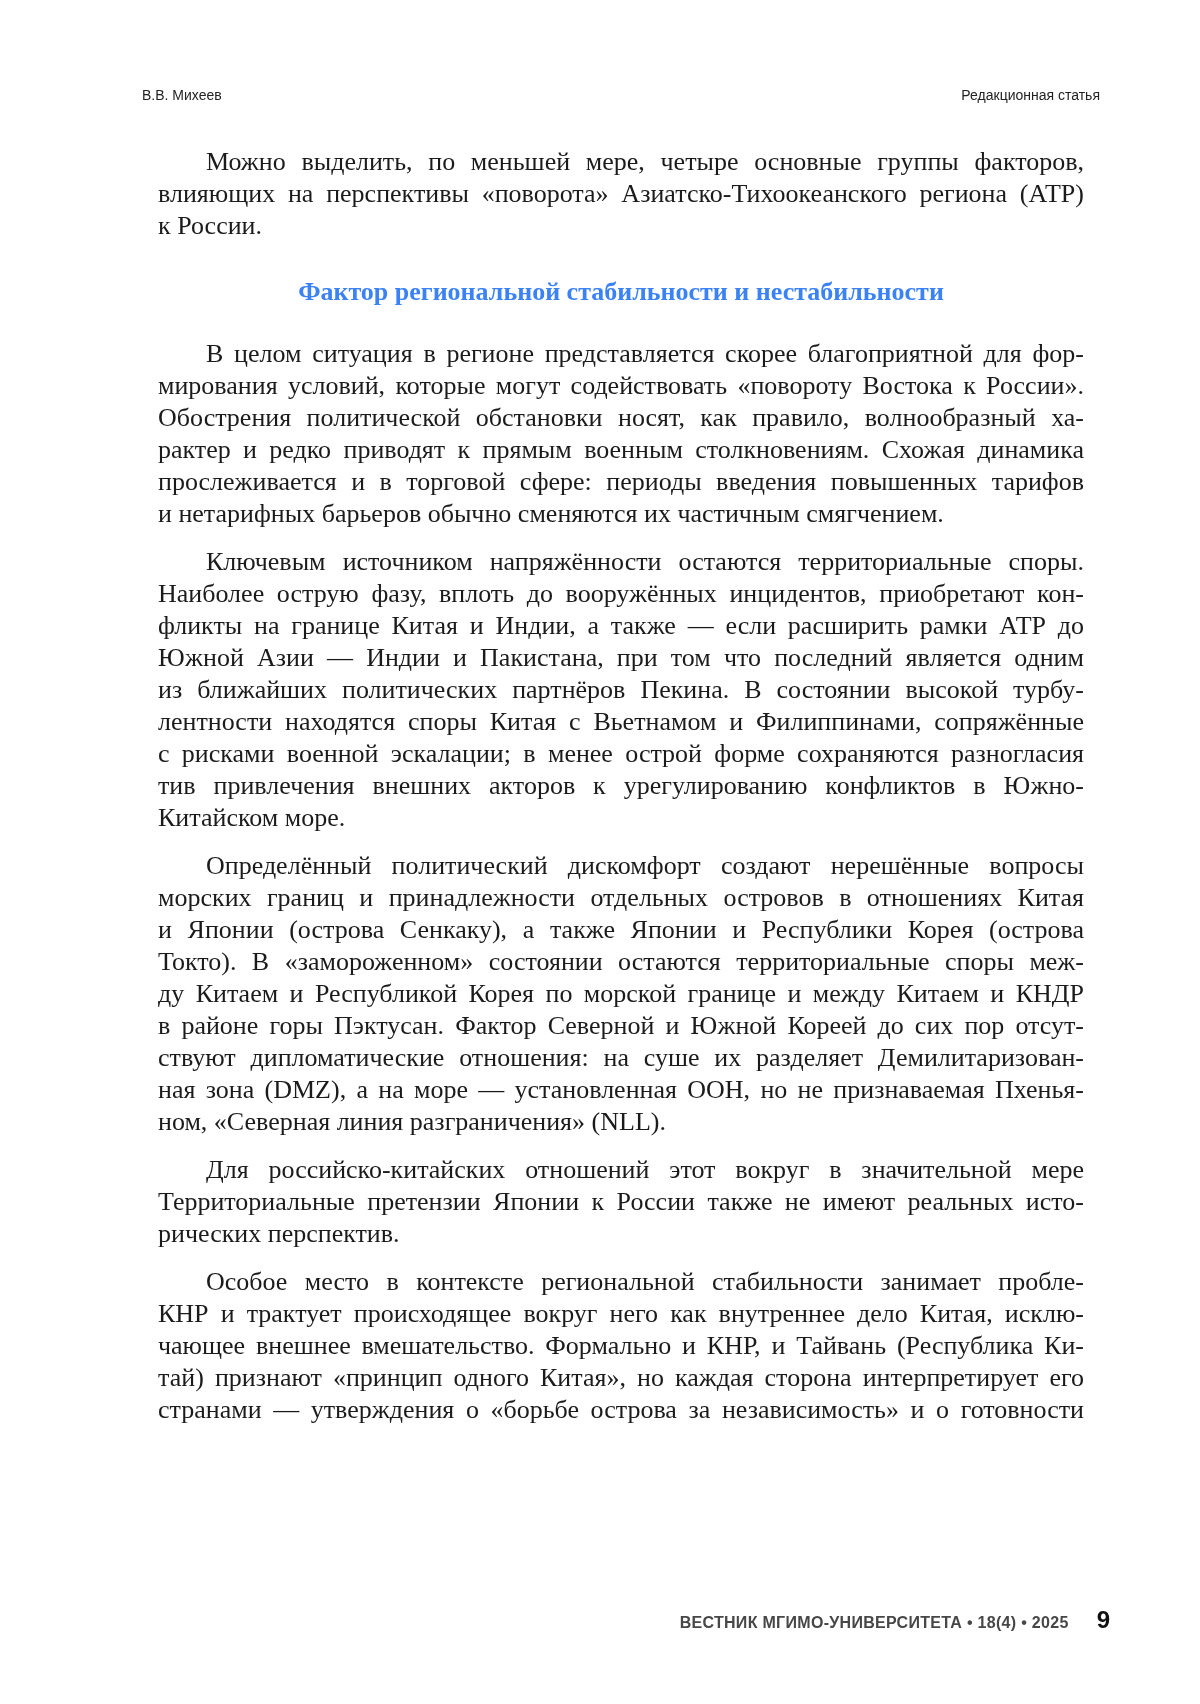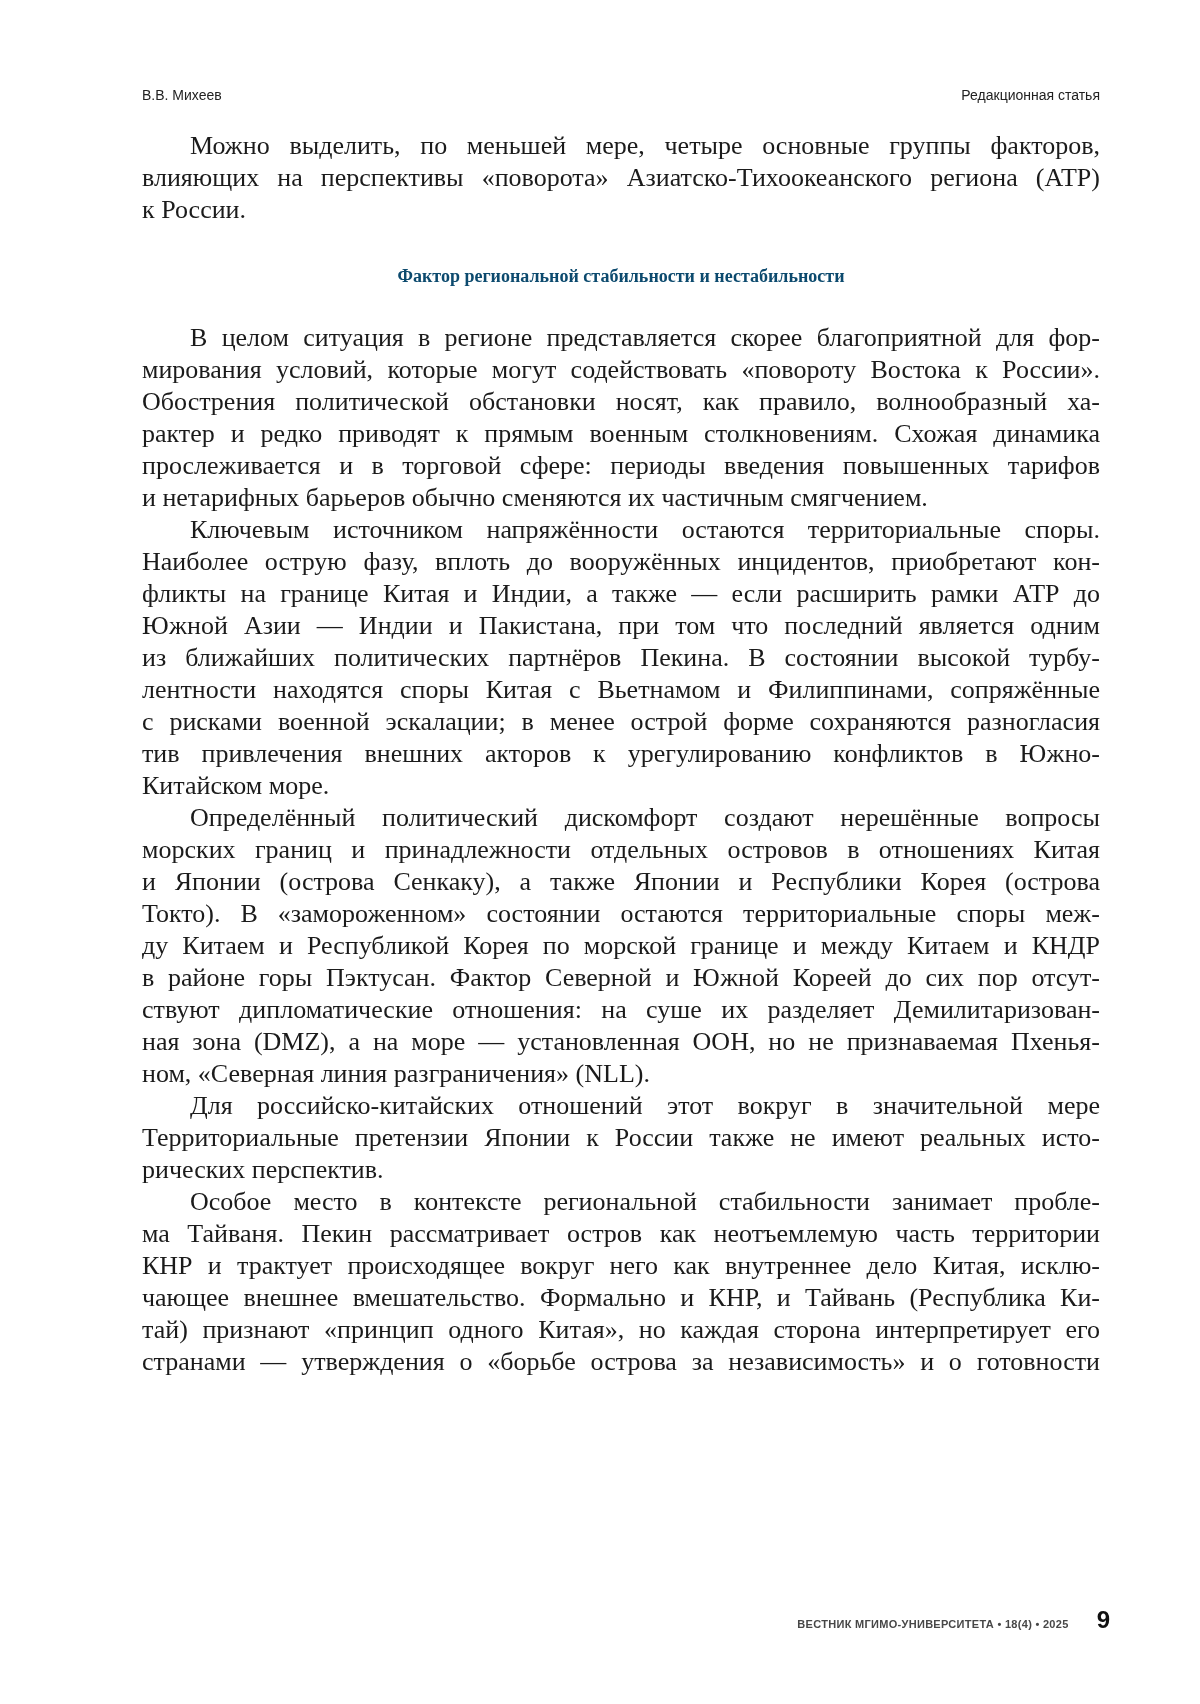--- a/index.html
+++ b/index.html
@@ -29,50 +29,50 @@
     color: #222222;
   }
   .content {
     position: absolute;
     top: 130px;
     left: 142px;
     width: 958px;
     font-size: 26px;
     line-height: 32px;
   }
-  .paragraph { margin: 0; }
+  .paragraph { margin: 16px; }
   .line {
     height: 32px;
     text-align: justify;
     text-align-last: justify;
     white-space: nowrap;
   }
   .line.indent { padding-left: 48px; }
   .line.endleft { text-align-last: left; }
   .headline {
     font-weight: bold;
     text-align: center;
     text-align-last: center;
-    font-size: 18px;
+    font-size: 26px;
     line-height: 32px;
     margin: 34px 0 30px 0;
-    color: #0c4a6e;
+    color: #3b82f6;
   }
   .running-footer {
     position: absolute;
     top: 1606px;
     left: 142px;
     width: 968px;
     display: flex;
     justify-content: flex-end;
     align-items: baseline;
     font-family: "Liberation Sans", sans-serif;
   }
   .journal-ref {
-    font-size: 11px;
+    font-size: 16px;
     font-weight: bold;
     letter-spacing: 0.3px;
     color: #474747;
   }
   .page-num {
     font-size: 24px;
     font-weight: bold;
     color: #101010;
     margin-left: 28px;
   }
@@ -124,21 +124,20 @@
         <div class="line">ная зона (DMZ), а на море — установленная ООН, но не признаваемая Пхенья-</div>
         <div class="line endleft">ном, «Северная линия разграничения» (NLL).</div>
       </div>
       <div class="paragraph">
         <div class="line indent">Для российско-китайских отношений этот вокруг в значительной мере</div>
         <div class="line">Территориальные претензии Японии к России также не имеют реальных исто-</div>
         <div class="line endleft">рических перспектив.</div>
       </div>
       <div class="paragraph">
         <div class="line indent">Особое место в контексте региональной стабильности занимает пробле-</div>
-        <div class="line">ма Тайваня. Пекин рассматривает остров как неотъемлемую часть территории</div>
         <div class="line">КНР и трактует происходящее вокруг него как внутреннее дело Китая, исклю-</div>
         <div class="line">чающее внешнее вмешательство. Формально и КНР, и Тайвань (Республика Ки-</div>
         <div class="line">тай) признают «принцип одного Китая», но каждая сторона интерпретирует его</div>
         <div class="line">странами — утверждения о «борьбе острова за независимость» и о готовности</div>
       </div>
     </div>
 
   <div class="running-footer">
     <span class="journal-ref">ВЕСТНИК МГИМО-УНИВЕРСИТЕТА  •  18(4)  •  2025</span>
     <span class="page-num">9</span>

